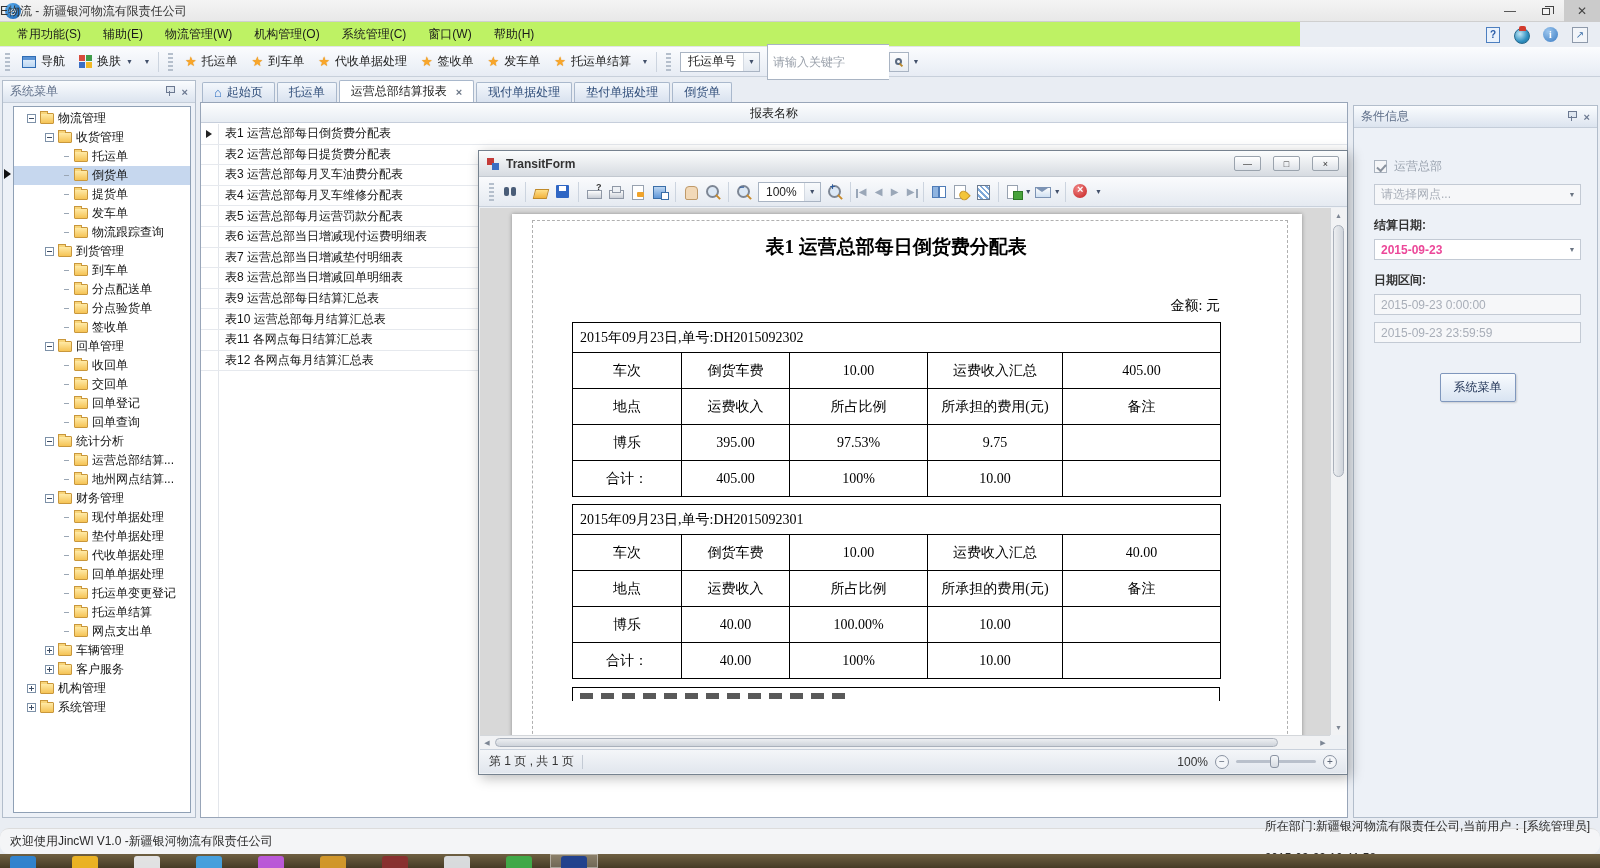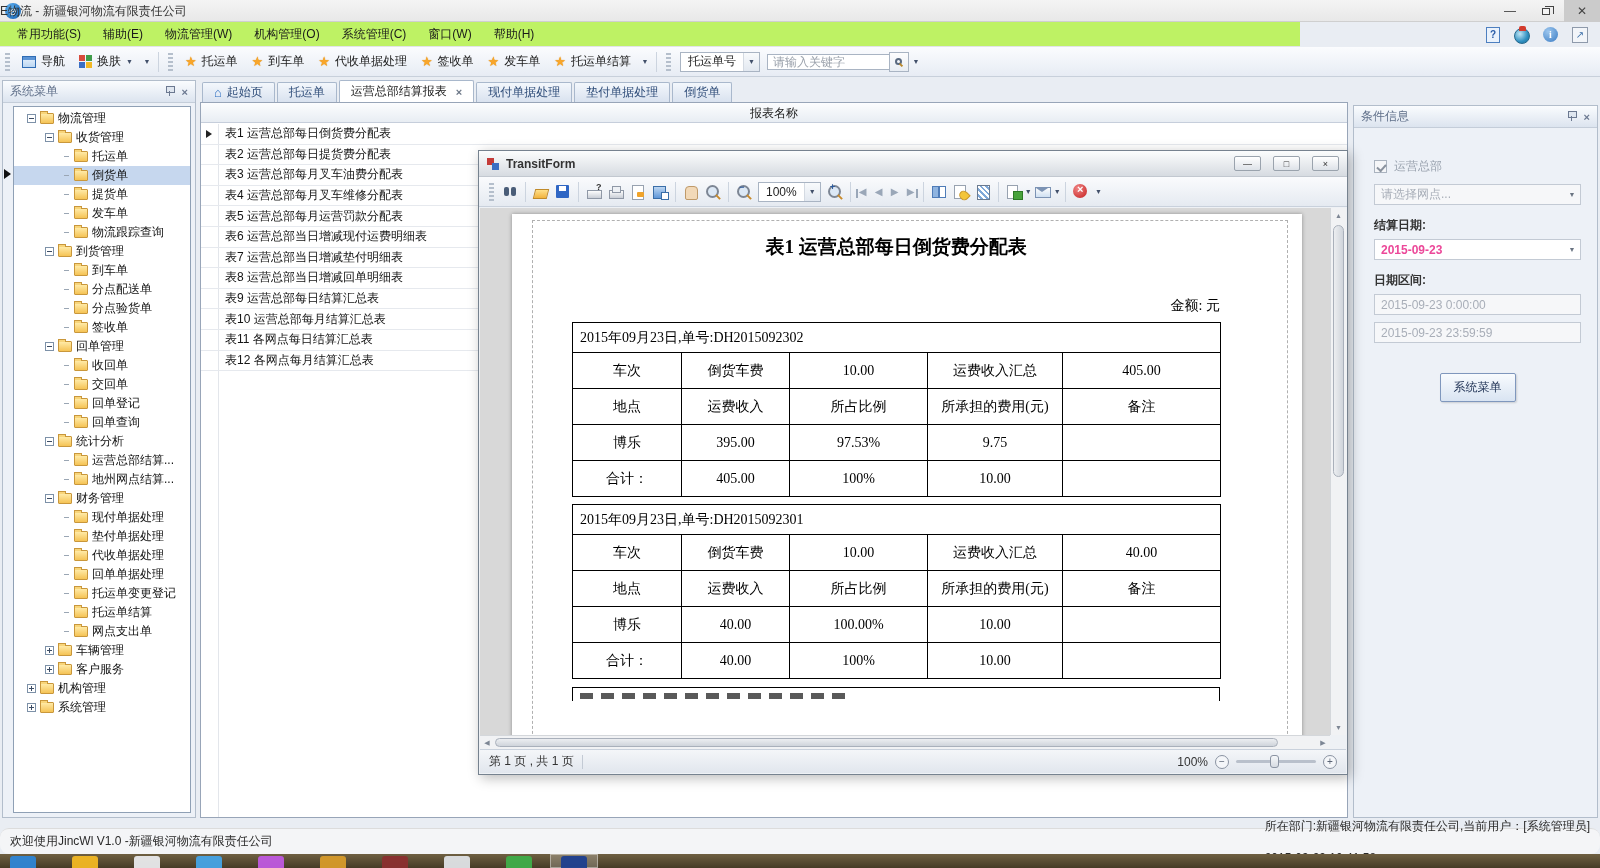--- a/index.html
+++ b/index.html
@@ -51,21 +51,21 @@
   .drop-arrow { font-size:7px; color:#42506a; }
   .overflow-btn { width:14px; height:24px; display:flex; align-items:center; justify-content:center; }
   .tsep { width:1px; height:20px; background:#ccd4df; margin:0 4px; }
   .star { color:#f9a62a; font-size:13px; text-shadow:0 0 1px #cf7f00; }
   .i-navwin { width:14px; height:12px; border:1px solid #2f6cb4; background:linear-gradient(#eaf3fd,#bcd7f2); position:relative; }
   .i-navwin::before { content:""; position:absolute; left:0; top:0; right:0; height:3px; background:#5b94d6; }
   .combo { display:flex; align-items:center; background:#fff; border:1px solid #a9b4c3; height:20px; }
   .combo .val { padding:0 7px; white-space:nowrap; }
   .combo .arr { width:16px; height:100%; display:flex; align-items:center; justify-content:center;
     border-left:1px solid #d4dae2; font-size:7px; color:#42506a; background:linear-gradient(#f8fafc,#e2e8f0); }
-  input.search { width:122px; height:16px; border:1px solid #a9b4c3; border-right:none; padding:3px 5px;
+  input.search { width:122px; height:36px; border:1px solid #a9b4c3; border-right:none; padding:3px 5px;
     font:12px "Liberation Sans","DejaVu Sans",sans-serif; color:#222; outline:none; }
   input.search::placeholder { color:#9aa1ab; }
   .search-btn { width:20px; height:20px; border:1px solid #a9b4c3; background:linear-gradient(#fdfdfe,#e8edf3);
     display:flex; align-items:center; justify-content:center; }
   .lens { width:7px; height:7px; border:2px solid #5a6a80; border-radius:50%; position:relative; }
   .lens::after { content:""; position:absolute; right:-3px; bottom:-3px; width:4px; height:2px;
     background:#b8872a; transform:rotate(45deg); }
 
   
   .left-panel { position:absolute; left:2px; top:80px; width:194px; height:738px;

